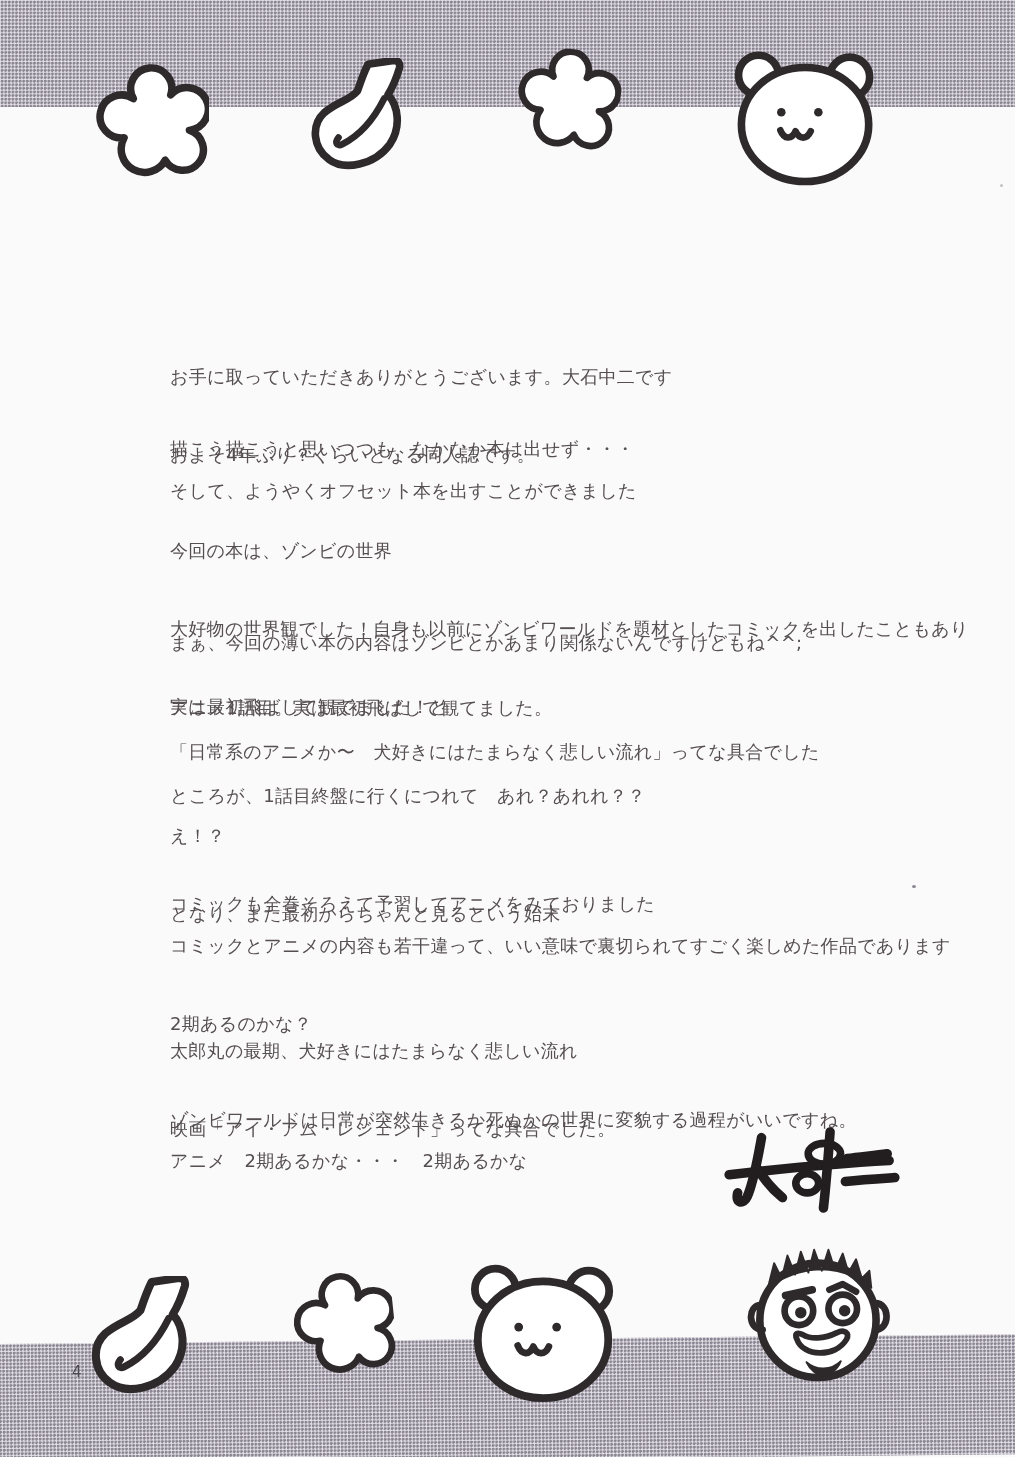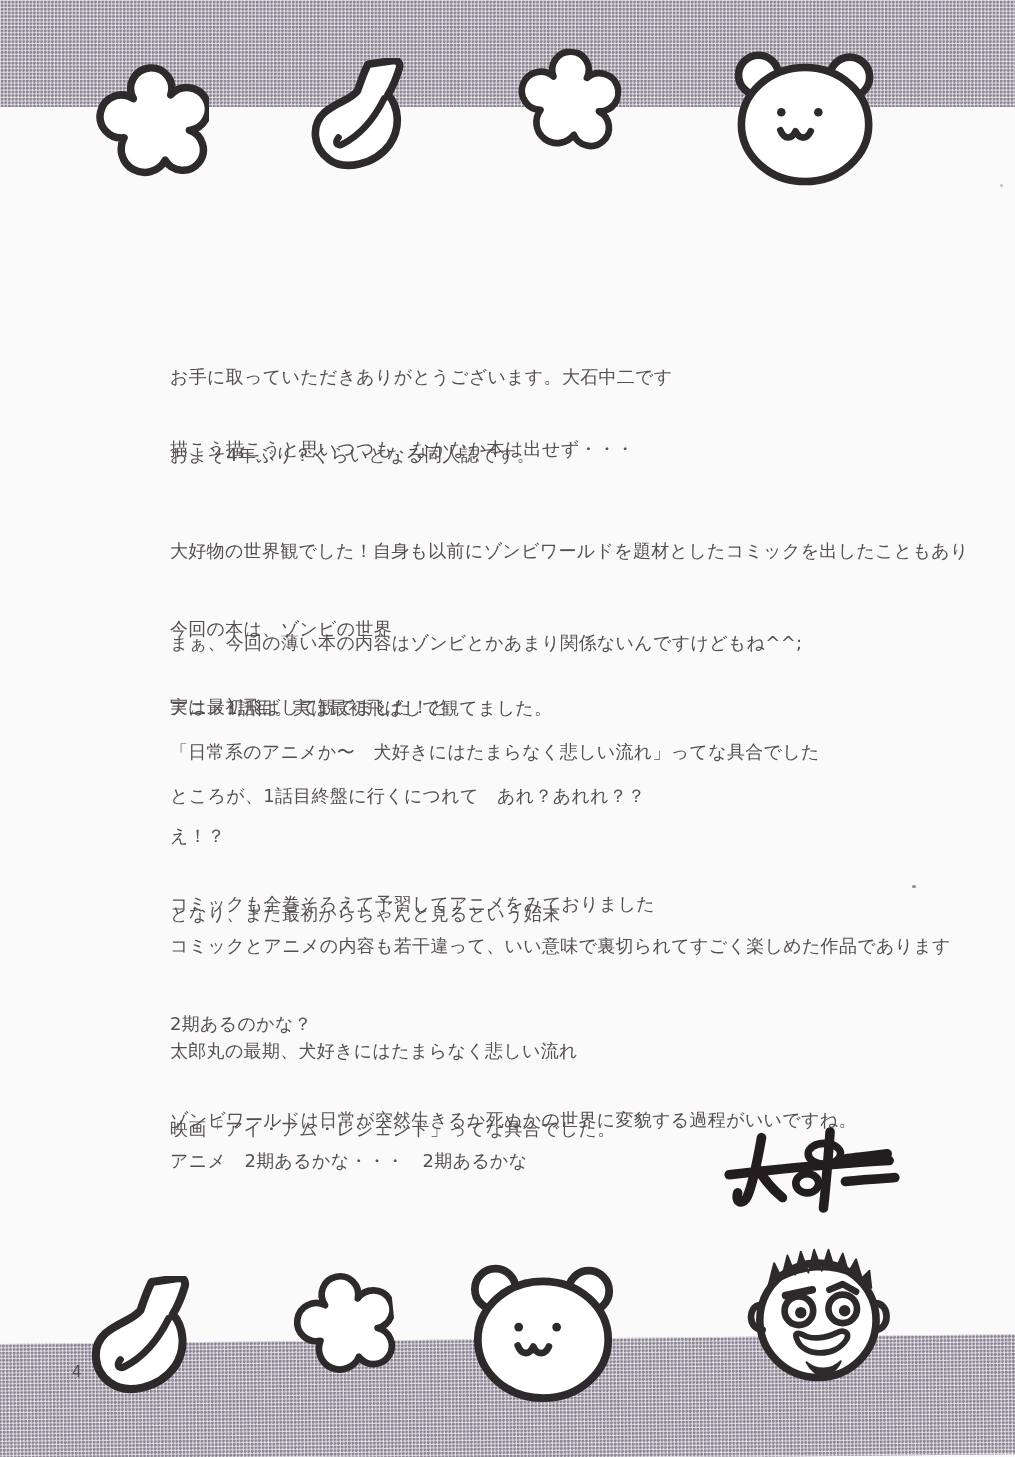--- a/index.html
+++ b/index.html
@@ -76,23 +76,26 @@
     <path class="s thin" d="M53,90 c4,10 12,10 16,1 c4,9 12,9 16,0"></path>
   </svg>
 
   <div class="tb" style="top:312px;">
     <div>お手に取っていただきありがとうございます。大石中二です</div>
     <div>およそ4年ぶり？くらいとなる同人誌です。</div>
   </div>
   <div class="tb" style="top:384px;">
     <div>描こう描こうと思いつつも、なかなか本は出せず・・・</div>
   </div>
+  <div class="tb" style="top:426px;">
+    <div>そして、ようやくオフセット本を出すことができました</div>
+  </div>
   <div class="tb" style="top:486px;">
+    <div>今回の本は、ゾンビの世界</div>
     <div>大好物の世界観でした！自身も以前にゾンビワールドを題材としたコミックを出したこともあり</div>
-    <div>今回の本は、ゾンビの世界</div>
     <div>実は最初飛ばして観てました！と</div>
   </div>
   <div class="tb" style="top:578px;">
     <div>まぁ、今回の薄い本の内容はゾンビとかあまり関係ないんですけどもね^^;</div>
   </div>
   <div class="tb" style="top:643px;">
     <div>アニメ1話目。実は最初飛ばして観てました。</div>
   </div>
   <div class="tb" style="top:687px;">
     <div>「日常系のアニメか〜　犬好きにはたまらなく悲しい流れ」ってな具合でした</div>

